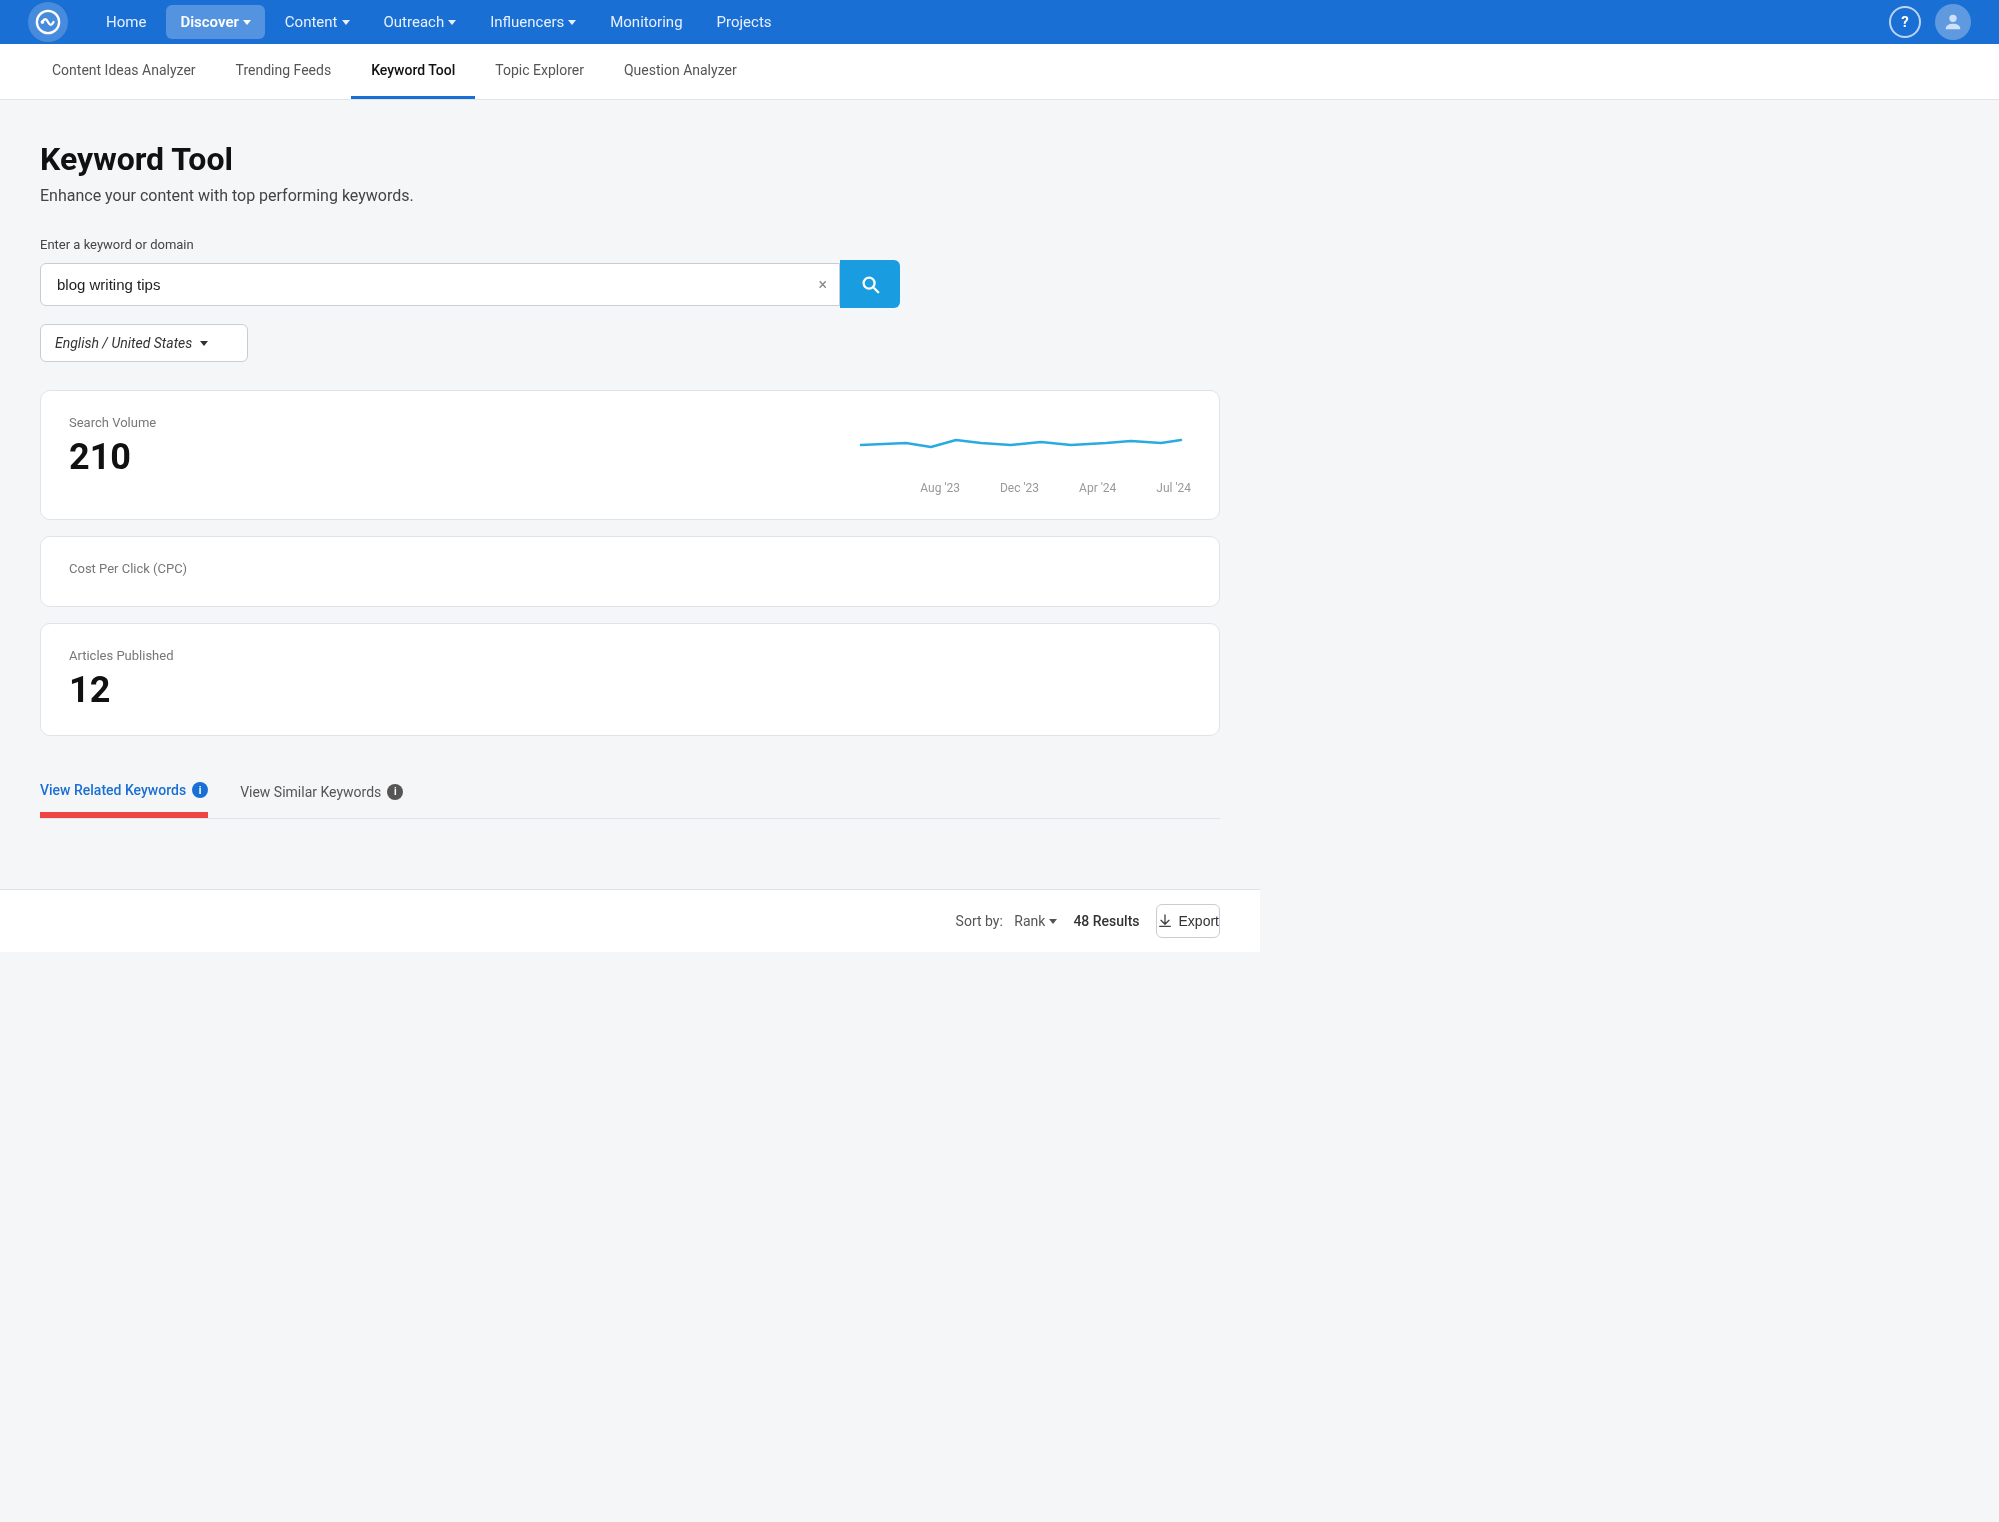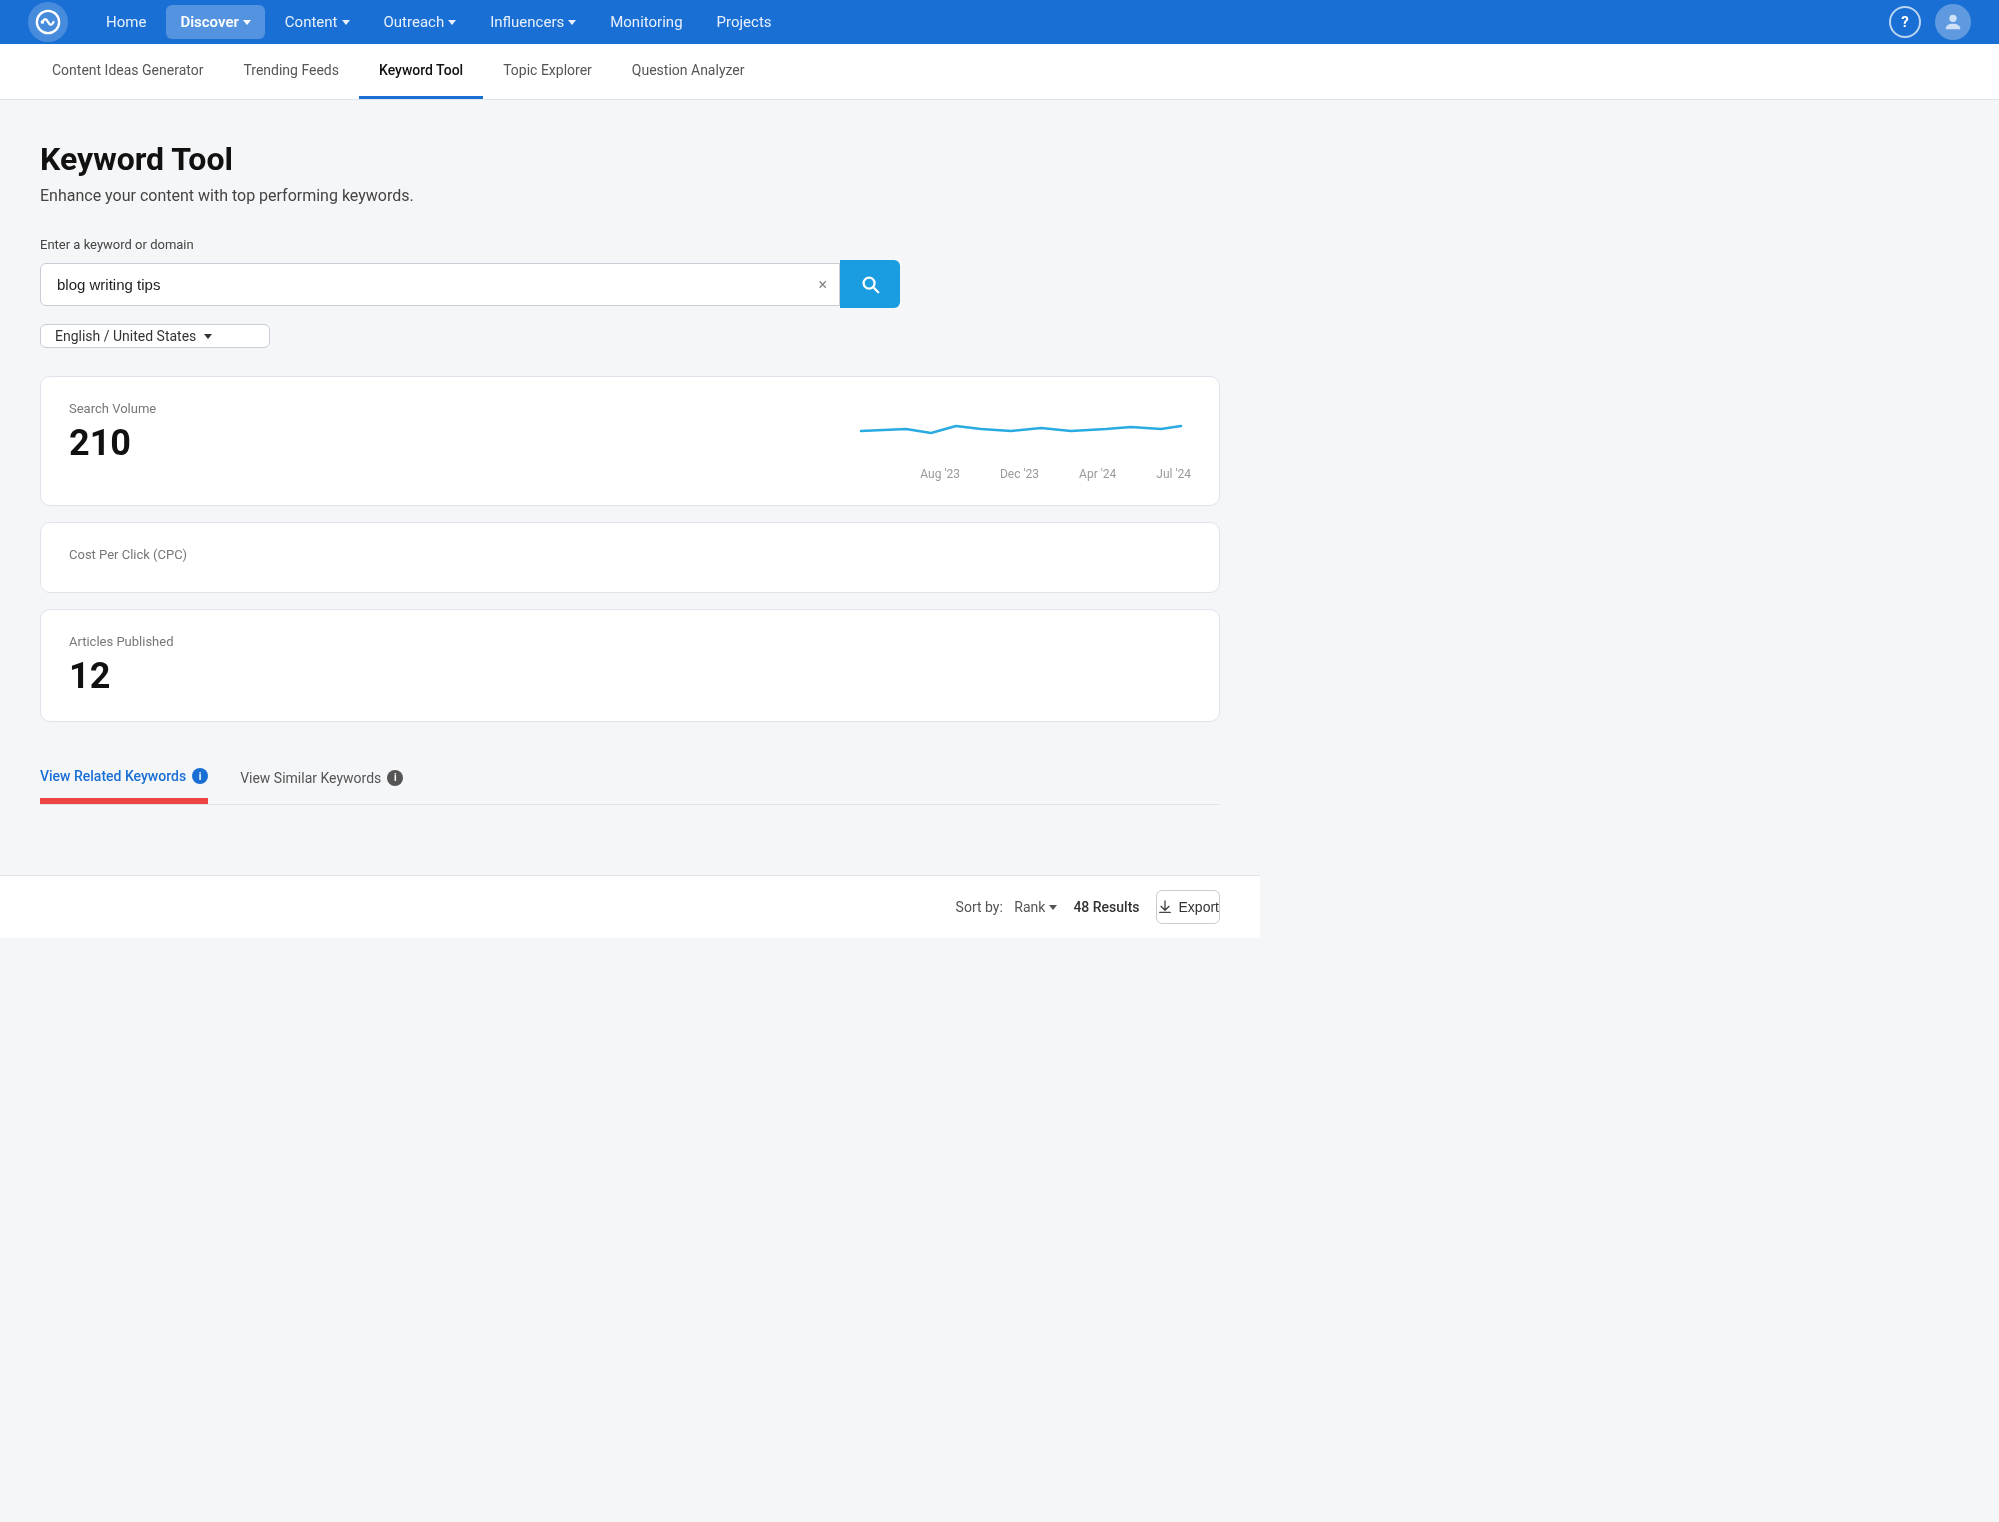--- a/index.html
+++ b/index.html
@@ -137,26 +137,27 @@
       cursor: pointer;
       display: flex; align-items: center; justify-content: center;
     }
     .search-btn svg { width: 22px; height: 22px; fill: #fff; }
 
     .lang-dropdown {
       display: flex; align-items: center; gap: 8px;
       background: #fff;
       border: 1.5px solid #c8cdd5;
       border-radius: 6px;
-      padding: 3px 14px;
+      padding: 10px 14px;
       font-size: 14px;
       color: #333;
       cursor: pointer;
       margin-bottom: 28px;
-      width: 230px;
+      width: 208px;
+      font-style: italic;
     }
 
     
     .card {
       background: #fff;
       border: 1px solid #e0e4ea;
       border-radius: 10px;
       padding: 24px 28px;
       margin-bottom: 16px;
       max-width: 1180px;
@@ -290,21 +291,21 @@
         <svg width="22" height="22" viewBox="0 0 24 24" fill="none">
           <circle cx="12" cy="8" r="4" fill="rgba(255,255,255,0.7)"></circle>
           <path d="M4 20 Q4 14 12 14 Q20 14 20 20" fill="rgba(255,255,255,0.7)"></path>
         </svg>
       </div>
     </div>
   </div>
 </nav>
 
 <div class="sub-nav">
-  <div class="sub-nav-item">Content Ideas Generator</div>
+  <div class="sub-nav-item">Content Ideas Analyzer</div>
   <div class="sub-nav-item">Trending Feeds</div>
   <div class="sub-nav-item active">Keyword Tool</div>
   <div class="sub-nav-item">Topic Explorer</div>
   <div class="sub-nav-item">Question Analyzer</div>
 </div>
 
 <div class="main-content">
   <h1 class="page-title">Keyword Tool</h1>
   <p class="page-subtitle">Enhance your content with top performing keywords.</p>
 

